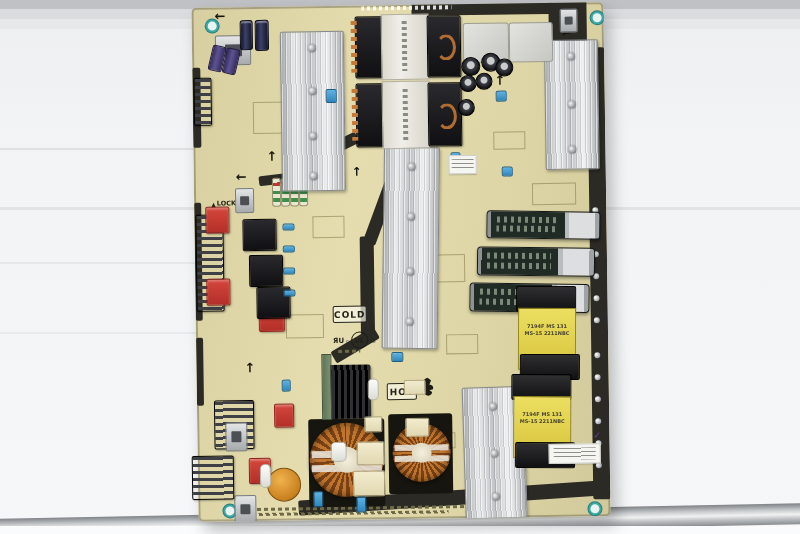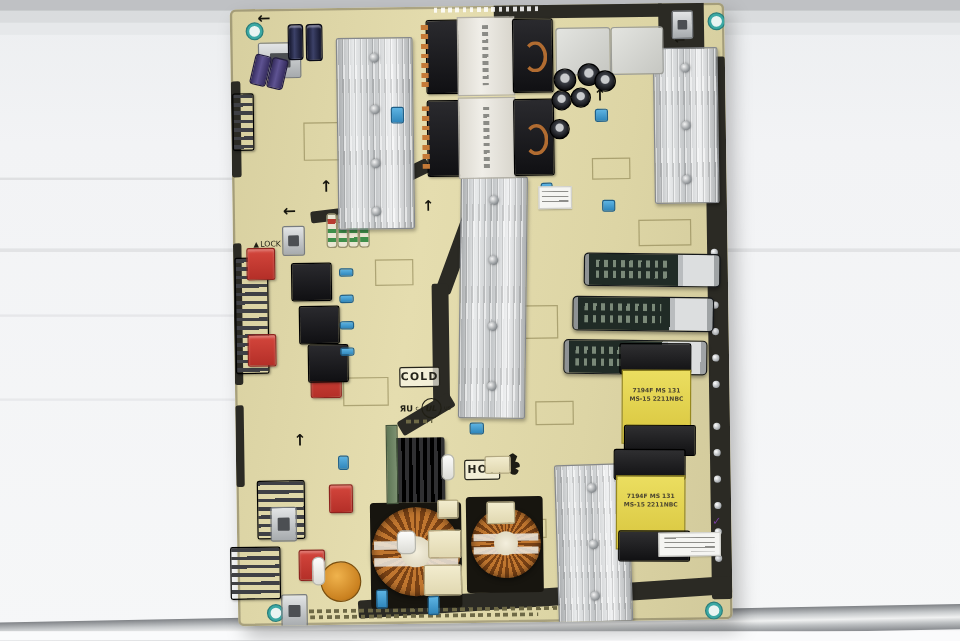--- a/index.html
+++ b/index.html
@@ -127,21 +127,21 @@
       <div class="a arrow" style="left:23px;top:2px;font-size:13px;">←</div>
       <div class="a arrow" style="left:73px;top:143px;font-size:13px;">↑</div>
       <div class="a arrow" style="left:42px;top:163px;font-size:13px;">←</div>
       <div class="a arrow" style="left:48px;top:354px;font-size:13px;">↑</div>
       <div class="a arrow" style="left:302px;top:70px;font-size:13px;">↑</div>
       <div class="a arrow" style="left:370px;top:25px;font-size:11px;">←</div>
       <div class="a arrow" style="left:245px;top:473px;font-size:13px;">↑</div>
       <div class="a arrow" style="left:158px;top:160px;font-size:12px;">↑</div>
       <div class="a" style="left:17px;top:192px;display:flex;align-items:center;gap:1px;">
         <span class="tinytxt" style="font-size:6px;">▲</span>
-        <span class="tinytxt" style="font-size:6.5px;font-weight:normal;">LOCK</span>
+        <span class="tinytxt" style="font-size:6.5px;font-weight:bold;">LOCK</span>
       </div>
 
       <div class="a redcap" style="left:11px;top:199px;width:22px;height:25px;"></div>
       <div class="a redcap" style="left:11px;top:271px;width:22px;height:25px;"></div>
       <div class="a redcap" style="left:63px;top:297px;width:24px;height:26px;"></div>
       <div class="a redcap" style="left:77px;top:397px;width:18px;height:22px;"></div>
       <div class="a redcap" style="left:51px;top:451px;width:20px;height:24px;"></div>
       <div class="a blk" style="left:48px;top:212px;width:32px;height:30px;"></div>
       <div class="a blk" style="left:54px;top:248px;width:32px;height:30px;"></div>
       <div class="a blk" style="left:61px;top:280px;width:32px;height:30px;"></div>

